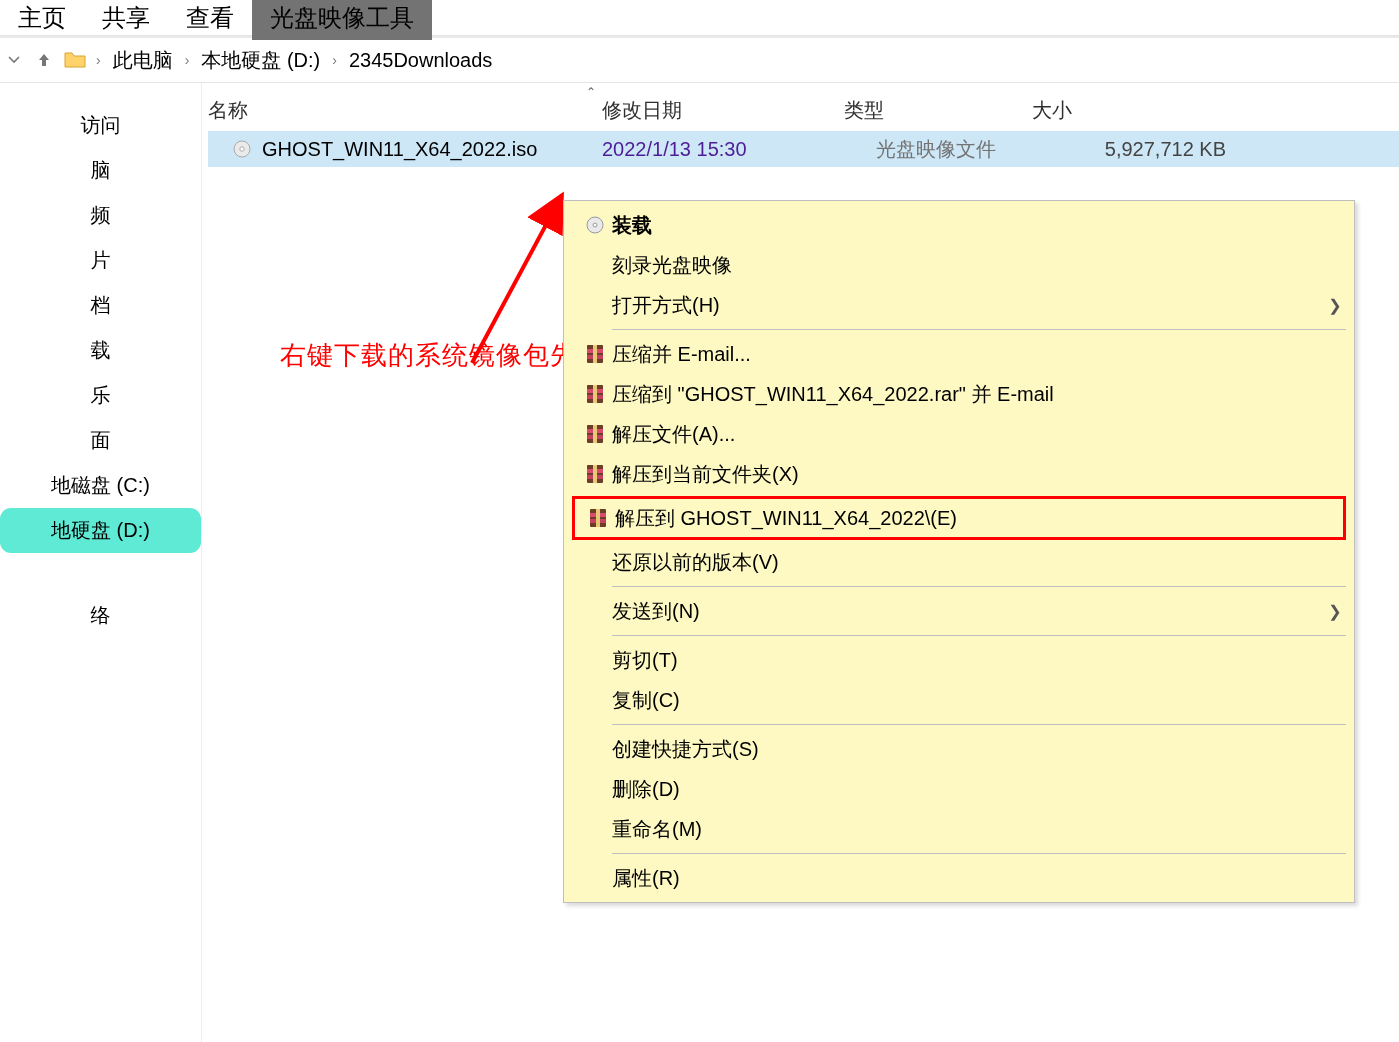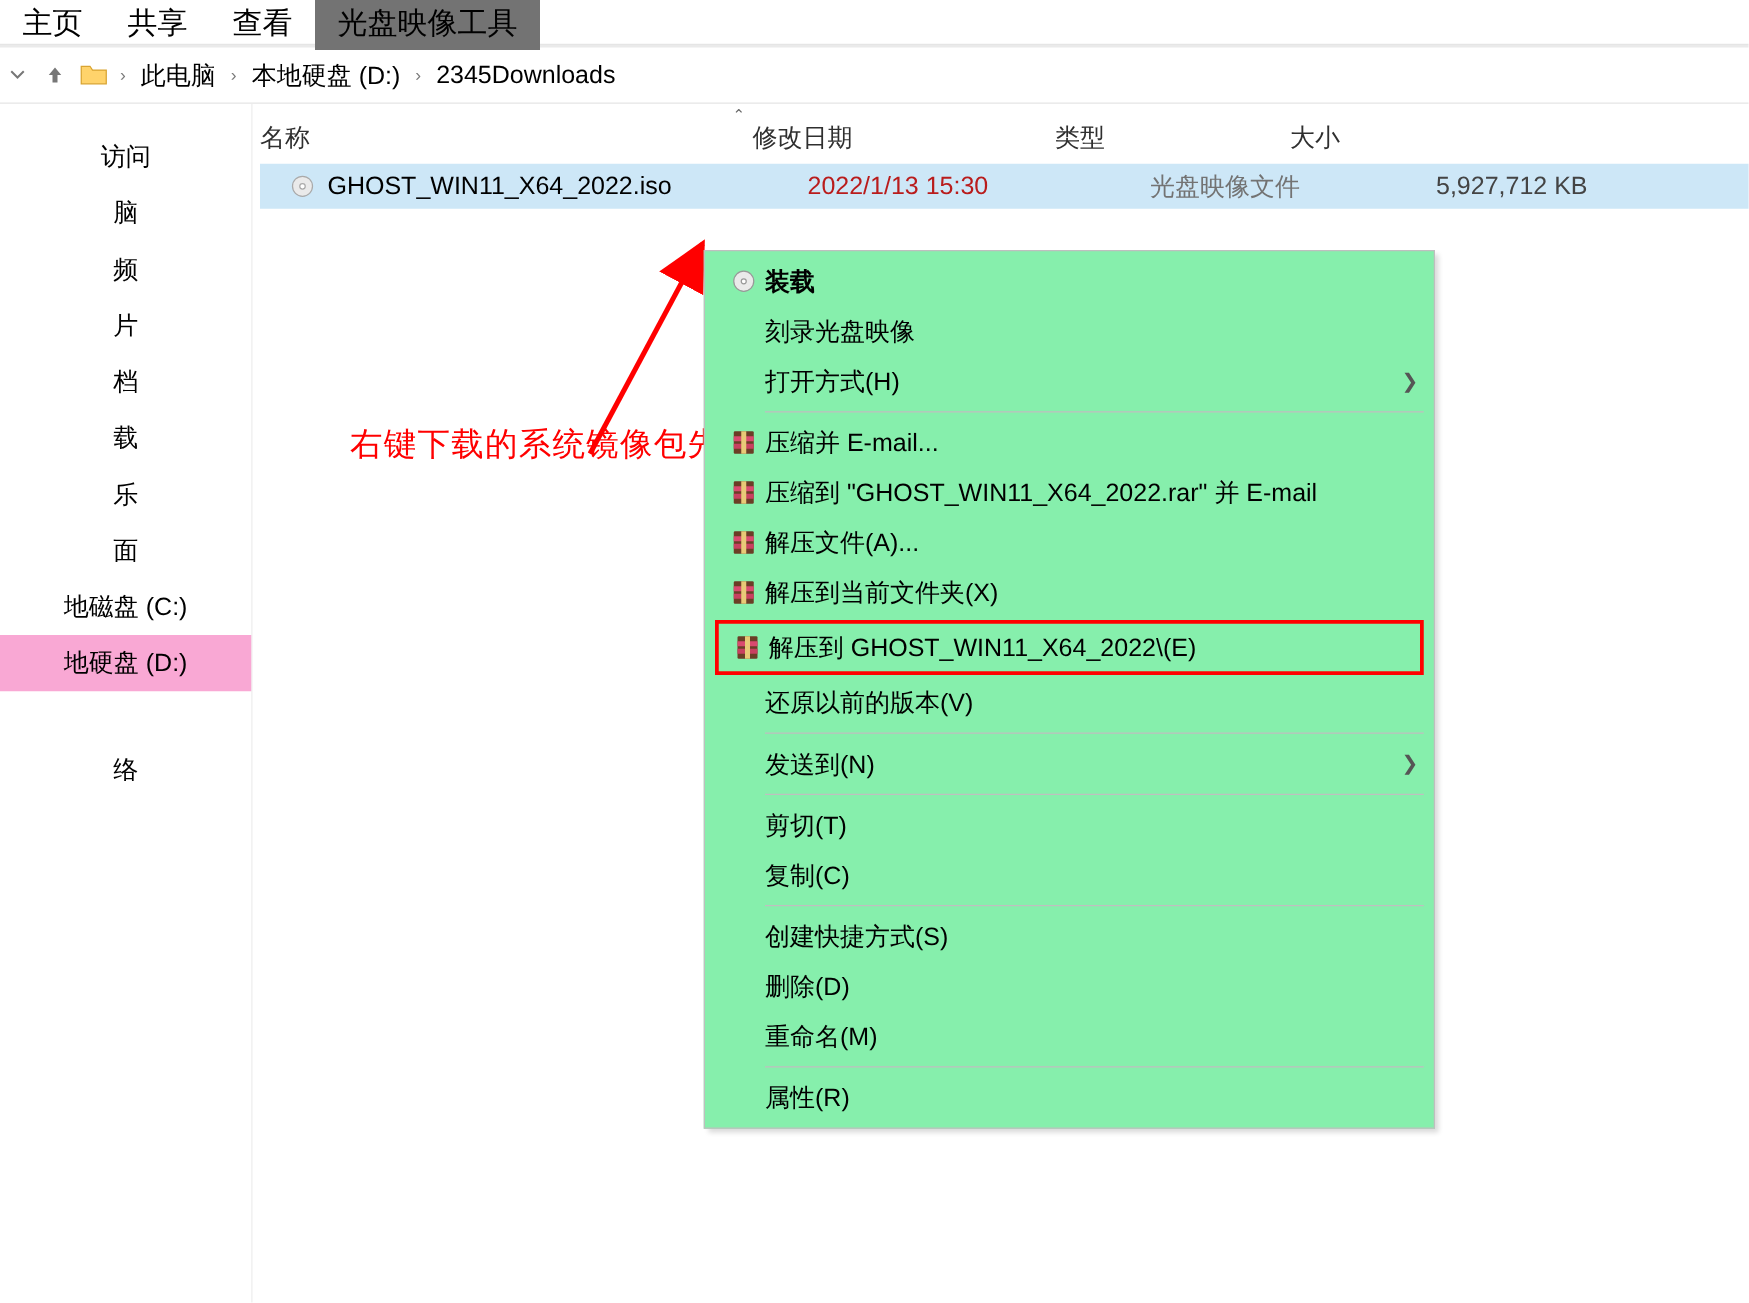--- a/index.html
+++ b/index.html
@@ -95,21 +95,22 @@
       width: 202px;
       border-right: 1px solid #eee;
       padding-top: 20px;
       font-size: 20px;
     }
     .sidebar-item {
       padding: 9px 4px;
       text-align: center;
     }
     .sidebar-item.selected {
-      background: #f9a8d4;
+      background: #5eead4;
+      border-radius: 11px;
     }
     .content {
       flex: 1;
       position: relative;
     }
     .columns-header {
       display: flex;
       padding-top: 14px;
       padding-left: 6px;
       font-size: 20px;
@@ -139,21 +140,21 @@
       width: 394px;
       display: flex;
       align-items: center;
       gap: 10px;
       padding-left: 24px;
     }
     .disc-icon {
       width: 20px; height: 20px;
       display:inline-flex; align-items:center; justify-content:center;
     }
-    .file-row .cell-date { width: 242px; color:#b91c1c;margin-left:44px;}
+    .file-row .cell-date { width: 242px; color:#4c1d95;}
     .file-row .cell-type { width: 188px; color:#737373;margin-left:32px;}
     .file-row .cell-size { width: 170px; text-align:right; padding-right:8px; color:#444;}
     
     .annotation-text {
       position: absolute;
       left: 78px;
       top: 255px;
       color: #ff0000;
       font-size: 26px;
       letter-spacing: 1px;
@@ -168,22 +169,22 @@
       position: absolute;
       left: 360px;
       top: 285px;
       pointer-events: none;
     }
     
     .ctx-menu {
       position: absolute;
       left: 563px;
       top: 200px;
-      width: 585px;
-      background: #86efac;
+      width: 792px;
+      background: #fef9c3;
       border: 1px solid #bfbfbf;
       box-shadow: 3px 3px 4px rgba(0,0,0,0.15);
       padding: 4px 2px;
     }
     .ctx-item {
       display: flex;
       align-items: center;
       height: 40px;
       padding-left: 12px;
       font-size: 20px;

